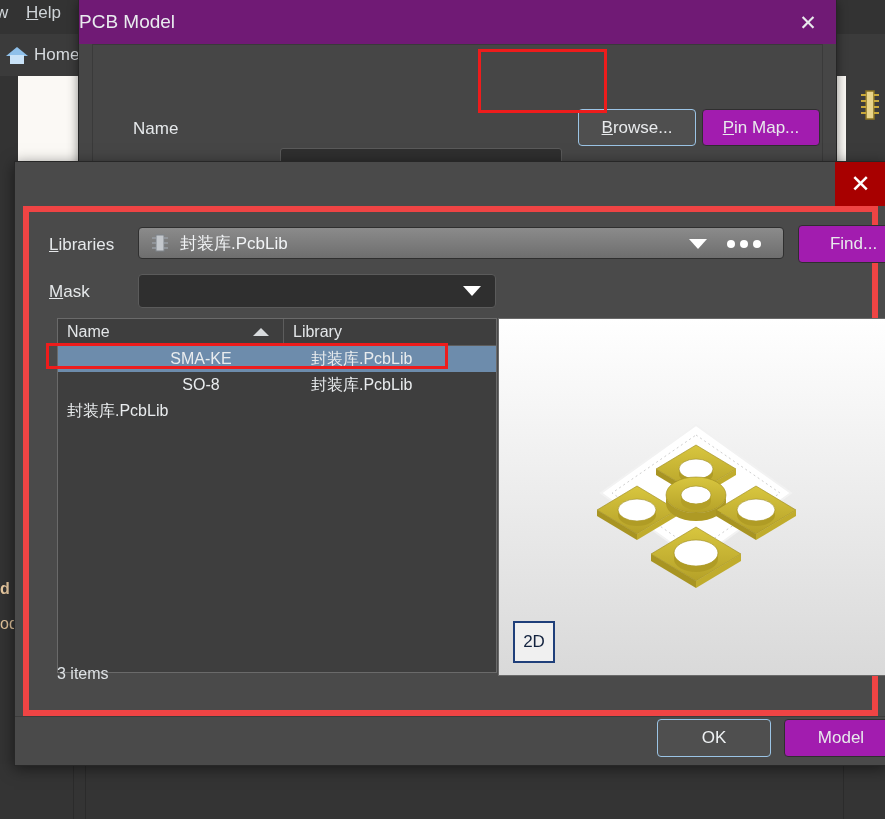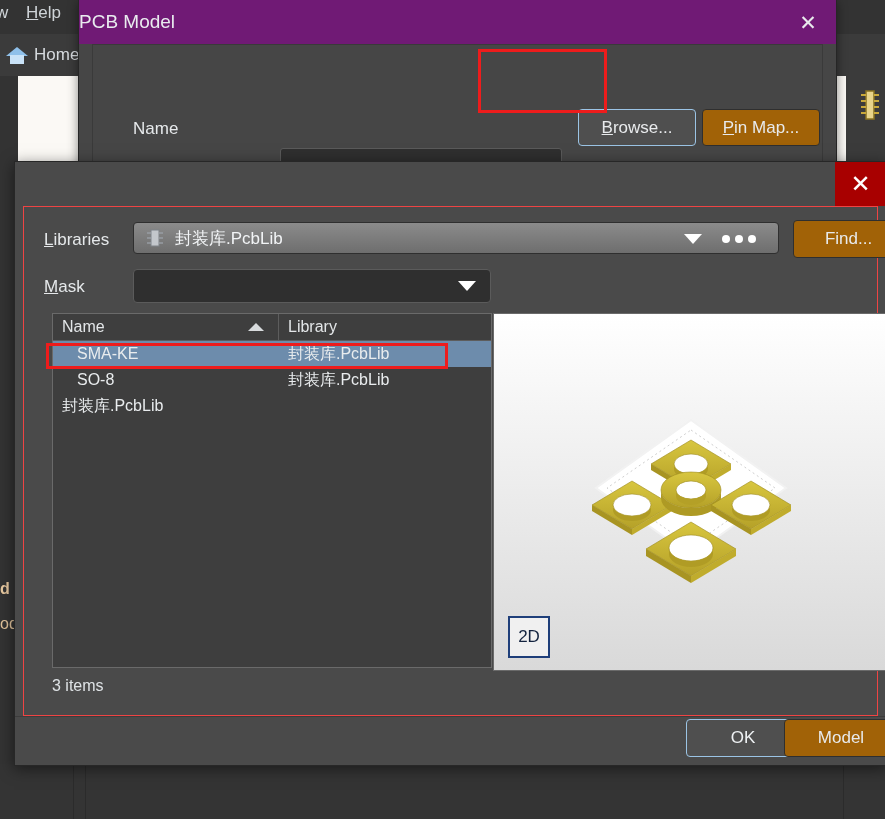--- a/index.html
+++ b/index.html
@@ -93,21 +93,21 @@
   .name-label {
     position:absolute; left:40px; top:74px; color:#e6e9eb; font-size:17px;
   }
   .name-input {
     position:absolute; left:187px; top:66px; width:280px; height:30px;
     background:#2f2f2f; border:1px solid #5a5a5a; border-radius:3px;
     color:#eceff1; font-size:17px; padding-left:10px; box-sizing:border-box;
     display:flex; align-items:center;
   }
   .btn-dark {
-    background:#a16207; border:1px solid #2f2f2f; border-radius:4px;
+    background:#a21caf; border:1px solid #2f2f2f; border-radius:4px;
     color:#e8eaec; font-size:17px;
     display:flex; align-items:center; justify-content:center;
   }
   .browse-btn {
     position:absolute; left:485px; top:64px; width:116px; height:35px;
     background:#4f4f4f; border:1px solid #9bc4e5; border-radius:4px;
     color:#e8eaec; font-size:17px;
     display:flex; align-items:center; justify-content:center;
   }
   .pinmap-btn {
@@ -134,21 +134,21 @@
     position:absolute; left:0; right:0; top:11px; text-align:center;
     color:#eef1f3; font-size:19px;
   }
   .bl-close {
     position:absolute; right:0; top:0; width:51px; height:44px;
     background:#a80000; display:flex; align-items:center; justify-content:center;
     color:#ffffff; font-size:24px; line-height:1;
   }
   .bl-body {
     position:absolute; left:8px; top:44px; width:855px; height:510px;
-    border:1px solid #ef4444; background:#4a4a4a; box-sizing:border-box;
+    border:6px solid #ef4444; background:#4a4a4a; box-sizing:border-box;text-align:center;
   }
 
   .lbl { position:absolute; color:#e5e8ea; font-size:17px; }
   .lbl u { text-decoration:underline; }
 
   .lib-combo {
     position:absolute; left:109px; top:15px; width:646px; height:32px;
     background:linear-gradient(#8b8b8b,#6e6e6e);
     border:1px solid #2f2f2f; border-radius:4px;
     display:flex; align-items:center; box-sizing:border-box;
@@ -193,45 +193,45 @@
   }
   .col-lib {
     color:#e3e6e8; font-size:16px; padding-left:9px; display:flex; align-items:center;
   }
   .list-rows { position:relative; }
   .lrow {
     height:26px; display:flex; align-items:center;
     color:#e9ecee; font-size:16px;
   }
   .lrow.sel { background:#6d8cac; }
-  .lrow .c1 { width:226px; padding-left:24px; box-sizing:border-box; }
+  .lrow .c1 { width:226px; padding-left:24px; box-sizing:border-box;margin-left:18px; }
   .lrow .c2 { padding-left:9px; }
   .annot-row { left:46px; top:343px; width:402px; height:26px; }
 
   .items-count {
-    position:absolute; left:28px; top:470px; color:#dfe3e6; font-size:16px;
+    position:absolute; left:28px; top:453px; color:#dfe3e6; font-size:16px;
   }
 
   .preview {
     position:absolute; left:469px; top:106px; width:396px; height:358px;
     background:linear-gradient(#ffffff,#dcdcdc);
     border:1px solid #6a6a6a; box-sizing:border-box; overflow:hidden;
   }
   .btn-2d {
     position:absolute; left:14px; bottom:12px; width:38px; height:38px;
     background:#f0f0f0; border:2px solid #1f3f7a; color:#13233f;
     font-size:17px; display:flex; align-items:center; justify-content:center;
   }
 
   .bl-footer {
     position:absolute; left:0; top:554px; width:871px; height:48px;
     background:#4a4a4a; border-top:1px solid #3c3c3c;
   }
   .ok-btn {
-    position:absolute; left:686px; top:719px; width:112px; height:36px;
+    position:absolute; left:657px; top:719px; width:112px; height:36px;
     background:#4f4f4f; border:1px solid #9bc4e5; border-radius:4px;
     color:#eef1f3; font-size:17px;
     display:flex; align-items:center; justify-content:center;
   }
   .cancel-btn {
     position:absolute; left:784px; top:719px; width:112px; height:36px;
   }
 </style>
 </head>
 <body>

